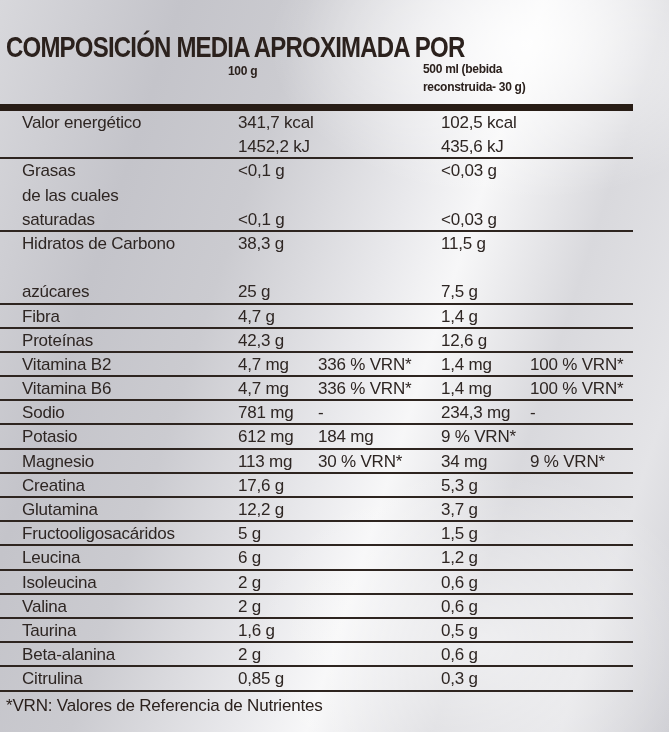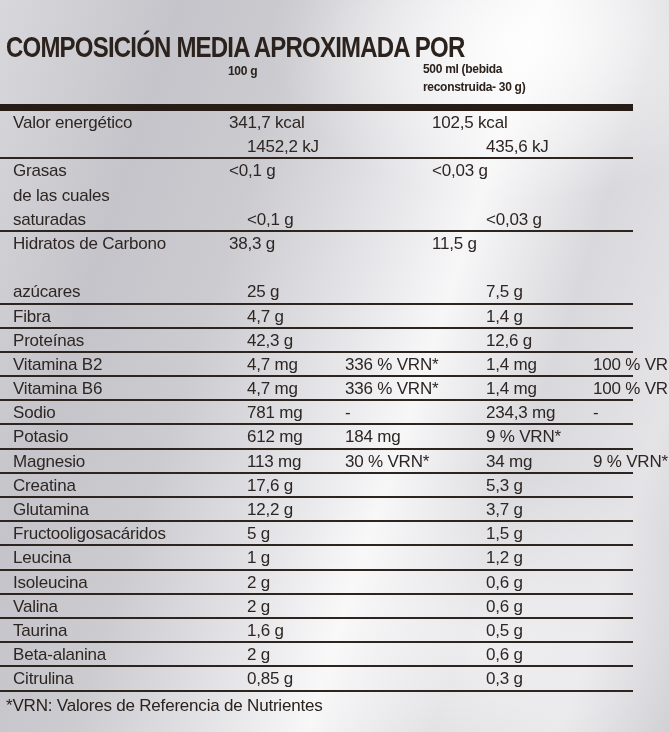--- a/index.html
+++ b/index.html
@@ -26,25 +26,25 @@
   }
   .colhead{position:absolute;font-size:12px;font-weight:bold;letter-spacing:-0.3px;color:#2b211d;}
   .colhead-100{top:64px;left:228px;}
   .colhead-500{top:60px;left:423px;line-height:18px;}
   .table{position:absolute;top:104px;left:0;width:633px;}
   .topbar{height:7px;width:633px;background:#281d16;}
   .row{
     display:grid;
     grid-template-columns:216px 80px 123px 89px auto;
     height:24.2px;line-height:24.2px;
-    padding-left:13px;box-sizing:border-box;
+    padding-left:22px;box-sizing:border-box;
     font-size:17px;letter-spacing:-0.2px;
     white-space:nowrap;
   }
-  .row.rule{border-bottom:2px solid #2e2520;gap:18px;}
+  .row.rule{border-bottom:2px solid #2e2520;}
   .row span{overflow:visible;}
   .footnote{
     position:absolute;top:696px;left:6px;
     font-size:17px;letter-spacing:-0.2px;color:#2b211d;
   }
 </style>
 </head>
 <body>
 
 <div class="sheet">
@@ -180,21 +180,21 @@
         </div>
         <div class="row rule">
           <span>Fructooligosacáridos</span>
           <span>5 g</span>
           <span></span>
           <span>1,5 g</span>
           <span></span>
         </div>
         <div class="row rule">
           <span>Leucina</span>
-          <span>1 g</span>
+          <span>6 g</span>
           <span></span>
           <span>1,2 g</span>
           <span></span>
         </div>
         <div class="row rule">
           <span>Isoleucina</span>
           <span>2 g</span>
           <span></span>
           <span>0,6 g</span>
           <span></span>

